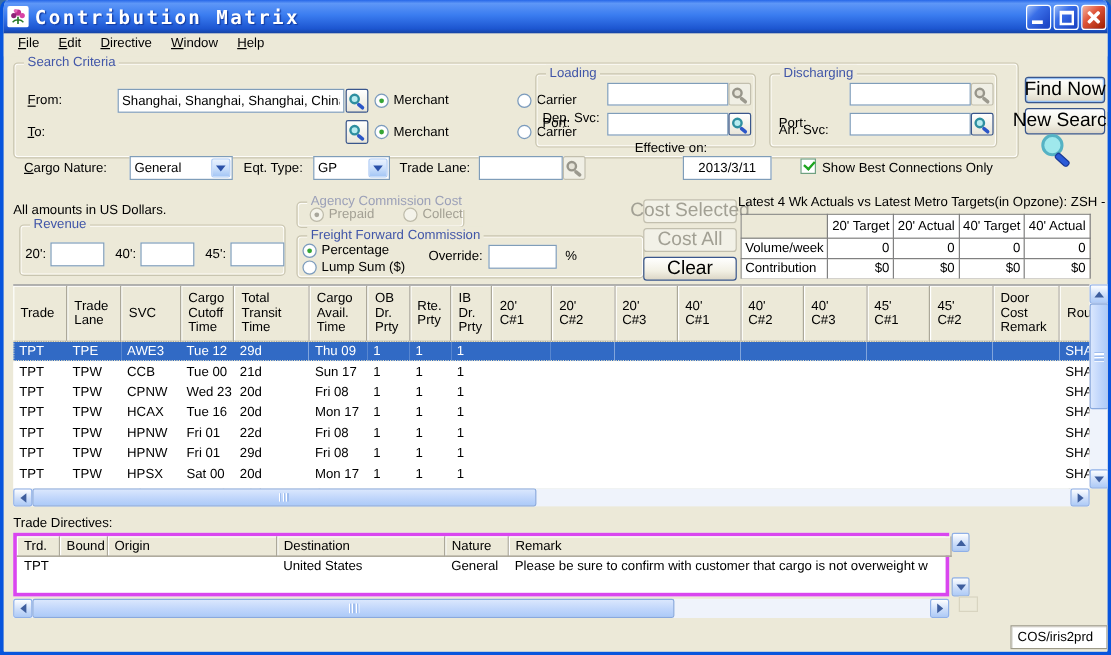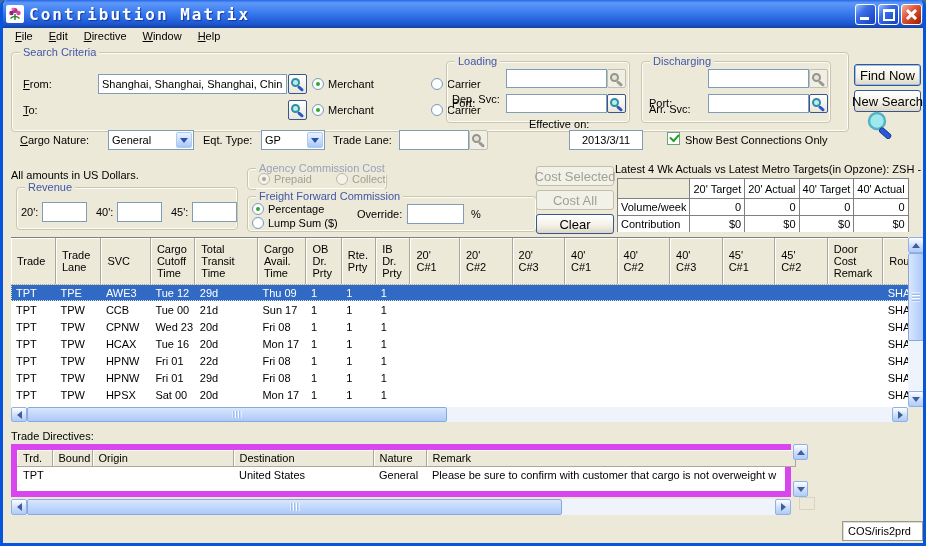--- a/index.html
+++ b/index.html
@@ -33,21 +33,21 @@
   .lbl.dis{color:#A3A094;}
   .lbl.mnem::first-letter{text-decoration:underline;}
   
   .tb{position:absolute;border:1px solid #7F9DB9;background:#fff;font-size:11px;padding:1px 3px;height:20px;color:#000;}
   .tb.ctr{text-align:center;}
   .combo{position:absolute;height:20px;border:1px solid #7F9DB9;background:#fff;display:flex;align-items:center;font-size:11px;padding-left:3px;}
   .combo-btn{width:16px;height:16px;margin-left:auto;margin-right:1px;border:1px solid #AECBF5;border-radius:2px;
     background:linear-gradient(180deg,#EAF2FE 0%,#CCE0FB 50%,#A4C6F5 100%);display:flex;align-items:center;justify-content:center;}
   .combo-btn::after{content:'';border:4px solid transparent;border-top:5px solid #2A50A8;margin-top:5px;}
   
-  .xp-btn{position:absolute;display:flex;align-items:center;justify-content:center;font-size:13px;color:#000;
+  .xp-btn{position:absolute;display:flex;align-items:center;justify-content:center;font-size:16px;color:#000;
     background:linear-gradient(180deg,#FFFFFF 0%,#F2F0E4 60%,#DCD6C6 100%);border:1px solid #39568C;border-radius:3px;white-space:nowrap;}
   .xp-btn.mnemb::first-letter{text-decoration:underline;}
   .xp-btn.default{box-shadow:inset 0 0 0 1px #96C0F2;}
   .xp-btn.disabled{color:#A2A094;background:#F2F1E7;border-color:#C2BFAE;box-shadow:none;}
   .magbtn{position:absolute;width:19px;height:20px;border:1px solid #39568C;border-radius:2px;
     background:linear-gradient(180deg,#FFF 0%,#E9E6D9 100%);display:flex;align-items:center;justify-content:center;}
   .magbtn.disabled{border-color:#C2BFAE;background:#F0EFE5;}
   .mag{width:9px;height:9px;border:2px solid #2E8FA0;border-radius:50%;background:#B8ECF0;position:relative;margin:-3px 3px 0 -2px;}
   .mag::after{content:'';position:absolute;width:7px;height:3px;border-radius:2px;background:#2B56C8;right:-6px;bottom:-5px;transform:rotate(40deg);}
   .mag.gray{border-color:#97958A;background:#E5E3D8;}
@@ -83,21 +83,21 @@
   .sb-thumb.h::after{content:'';position:absolute;left:50%;top:3px;bottom:3px;width:9px;transform:translateX(-50%);
     background:repeating-linear-gradient(90deg,#FFFFFF 0 1px,#9FBDEE 1px 2px,rgba(0,0,0,0) 2px 3px);}
   .sb-thumb.v{background:linear-gradient(90deg,#DAE7FD 0%,#C2D7FB 50%,#ACCAF8 100%);}
   .sb-thumb.v::after{content:'';position:absolute;top:50%;left:3px;right:3px;height:9px;transform:translateY(-50%);
     background:repeating-linear-gradient(0deg,#FFFFFF 0 1px,#9FBDEE 1px 2px,rgba(0,0,0,0) 2px 3px);}
   .tri-l{border:4px solid transparent;border-right:5px solid #3E5E9E;margin-left:-4px;}
   .tri-r{border:4px solid transparent;border-left:5px solid #3E5E9E;margin-right:-4px;}
   .tri-u{border:4px solid transparent;border-bottom:5px solid #3E5E9E;margin-top:-4px;}
   .tri-d{border:4px solid transparent;border-top:5px solid #3E5E9E;margin-bottom:-4px;}
   
-  .dir-wrap{position:absolute;left:8px;top:444px;width:780px;height:53px;background:#fff;border:6px solid #d946ef;}
+  .dir-wrap{position:absolute;left:8px;top:444px;width:780px;height:53px;background:#fff;border:3px solid #d946ef;}
   table.dir{border-collapse:collapse;table-layout:fixed;width:778px;font-size:11px;}
   table.dir th{height:16px;background:#ECE9D8;border-right:1px solid #ACA899;border-bottom:1px solid #ACA899;
     box-shadow:inset 1px 1px 0 #FFF;font-weight:normal;text-align:left;padding:0 0 0 6px;white-space:nowrap;overflow:hidden;}
   table.dir td{height:18px;padding:0 0 0 6px;white-space:nowrap;overflow:hidden;}
   
   .status-cell{position:absolute;height:20px;background:#fff;border:1px solid #9D9A88;
     box-shadow:inset 1px 1px 0 rgba(120,115,95,.25);font-size:11px;padding:3px 5px;white-space:nowrap;overflow:hidden;}
   .size-box{position:absolute;left:796px;top:497px;width:16px;height:13px;background:#ECE9D8;border:1px solid #D8D4C0;}
 </style>
 </head>

